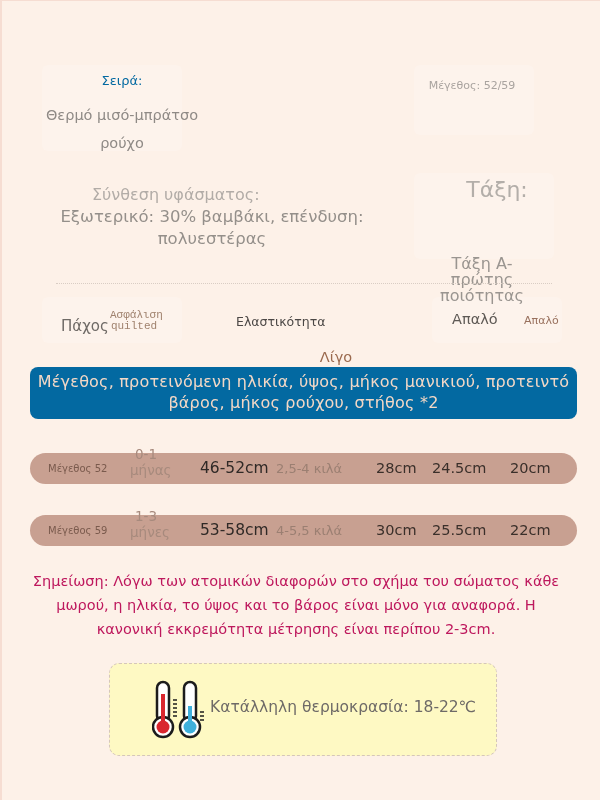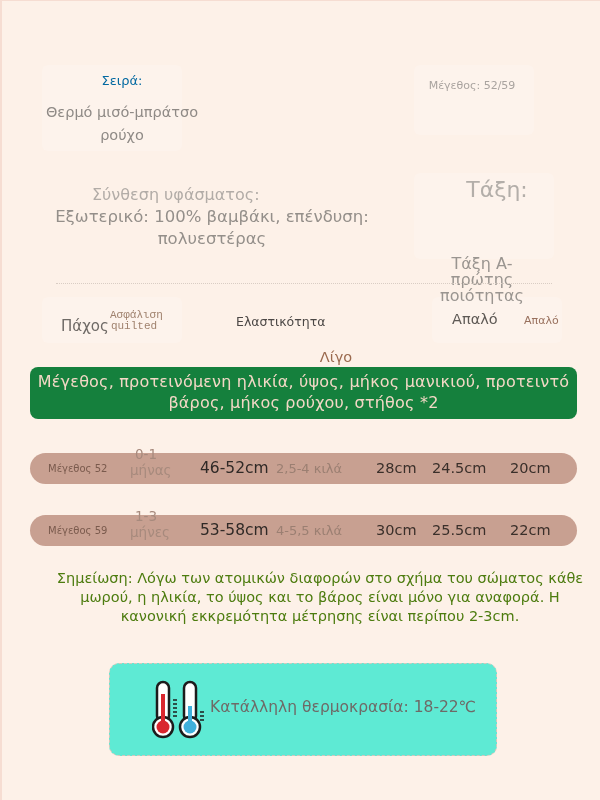--- a/index.html
+++ b/index.html
@@ -15,21 +15,21 @@
     .abs { position: absolute; }
     .ctr { text-align: center; }
 
     .faint-box {
       position: absolute;
       background: rgba(255,255,255,0.18);
       border-radius: 6px;
     }
 
     .series-label { left: 60px; top: 72px; width: 120px; font-size: 13px; color: #0369a1; }
-    .series-value { left: 20px; top: 100px; width: 200px; font-size: 14.5px; color: #8f8a86; line-height: 23px; }
+    .series-value { left: 20px; top: 100px; width: 200px; font-size: 14.5px; color: #8f8a86; line-height: 28px; }
     .size-label { left: 410px; top: 78px; width: 120px; font-size: 11px; color: #a9a39f; }
 
     .fabric-label { left: 58px; top: 184px; font-size: 16px; color: #b2aca7; margin-left: 32px; }
     .fabric-value { left: 20px; top: 205px; width: 380px; font-size: 16.5px; color: #948f8a; line-height: 22px; }
 
     .grade-label { left: 410px; top: 176px; width: 170px; font-size: 22px; color: #b3aea9; }
     .grade-value { left: 420px; top: 217px; width: 120px; font-size: 16px; color: #9a9590; line-height: 16px; margin-top: 38px; }
 
     .divider {
       left: 54px; top: 282px; width: 496px; height: 0;
@@ -38,21 +38,21 @@
 
     .thickness-label { left: 59px; top: 316px; font-size: 15px; color: #6f6a66; }
     .thickness-value { left: 108px; top: 309px; width: 48px; font-size: 11px; color: #a0826e; line-height: 11px; font-family: Liberation Mono, monospace; }
     .elastic-label { left: 234px; top: 313px; font-size: 12.5px; color: #4b4745; }
     .elastic-value { left: 294px; top: 322px; width: 80px; font-size: 14.5px; color: #9b6a4e; line-height: 19px; margin-top: 25px; }
     .soft-label { left: 450px; top: 310px; font-size: 14.5px; color: #5e5955; }
     .soft-value { left: 522px; top: 313px; font-size: 11px; color: #98705d; }
 
     .header-banner {
       left: 28px; top: 366px; width: 547px; height: 52px;
-      background: #15803d;
+      background: #0369a1;
       border-radius: 8px;
       color: #f3d8c6;
       font-size: 16px;
       line-height: 21px;
       text-align: center;
       padding-top: 4px;
       letter-spacing: 0.2px;
     }
 
     .size-row {
@@ -65,30 +65,30 @@
     .cell { position: absolute; top: 0; height: 31px; line-height: 31px; white-space: nowrap; }
     .c-size { left: 18px; font-size: 10px; color: #7a5a4d; }
     .c-age { left: 100px; width: 32px; top: -7px !important; line-height: 16px !important; height: 40px !important; font-size: 13.5px; color: #a78a7d; text-align: center; white-space: normal; }
     .c-height { left: 170px; font-size: 15.5px; color: #2f2926; }
     .c-weight { left: 246px; font-size: 13px; color: #9b7f72; }
     .c-sleeve { left: 346px; font-size: 14.5px; color: #3a2f2a; }
     .c-length { left: 402px; font-size: 14.5px; color: #3a2f2a; }
     .c-chest { left: 480px; font-size: 14.5px; color: #3a2f2a; text-align: right; }
 
     .note {
-      left: 48px; top: 568px; width: 540px;
-      font-size: 14.5px; color: #4d7c0f;
-      text-align: center; line-height: 19px;
+      left: 24px; top: 568px; width: 540px;
+      font-size: 14.5px; color: #be185d;
+      text-align: center; line-height: 24px;
     }
 
     .temp-box {
       left: 107px; top: 662px; width: 388px; height: 93px;
       border: 1px dashed #d5c6bb;
       border-radius: 10px;
-      background: #5eead4;
+      background: #fef9c3;
     }
     .temp-icons { position: absolute; left: 42px; top: 16px; width: 60px; height: 60px; }
     .temp-text {
       position: absolute; left: 100px; top: 34px;
       font-size: 15.5px; color: #6e6a67;
       white-space: nowrap;
     }
   </style>
 </head>
 <body>
@@ -98,21 +98,21 @@
 <div class="faint-box" style="left:412px;top:172px;width:140px;height:86px;"></div>
 <div class="faint-box" style="left:40px;top:296px;width:140px;height:46px;"></div>
 <div class="faint-box" style="left:430px;top:296px;width:130px;height:46px;"></div>
 
 <div class="abs ctr series-label">Σειρά:</div>
 <div class="abs ctr series-value">Θερμό μισό-μπράτσο ρούχο</div>
 
 <div class="abs ctr size-label">Μέγεθος: 52/59</div>
 
 <div class="abs fabric-label">Σύνθεση υφάσματος:</div>
-<div class="abs ctr fabric-value" style="left:40px;width:340px;">Εξωτερικό: 100% βαμβάκι, επένδυση: πολυεστέρας</div>
+<div class="abs ctr fabric-value" style="left:40px;width:340px;">Εξωτερικό: 30% βαμβάκι, επένδυση: πολυεστέρας</div>
 
 <div class="abs ctr grade-label">Τάξη:</div>
 <div class="abs ctr grade-value">Τάξη Α-πρώτης ποιότητας</div>
 
 <div class="abs divider"></div>
 
 <div class="abs thickness-label">Πάχος</div>
 <div class="abs ctr thickness-value">Ασφάλιση quilted</div>
 <div class="abs elastic-label">Ελαστικότητα</div>
 <div class="abs ctr elastic-value">Λίγο ελαστικό</div>

